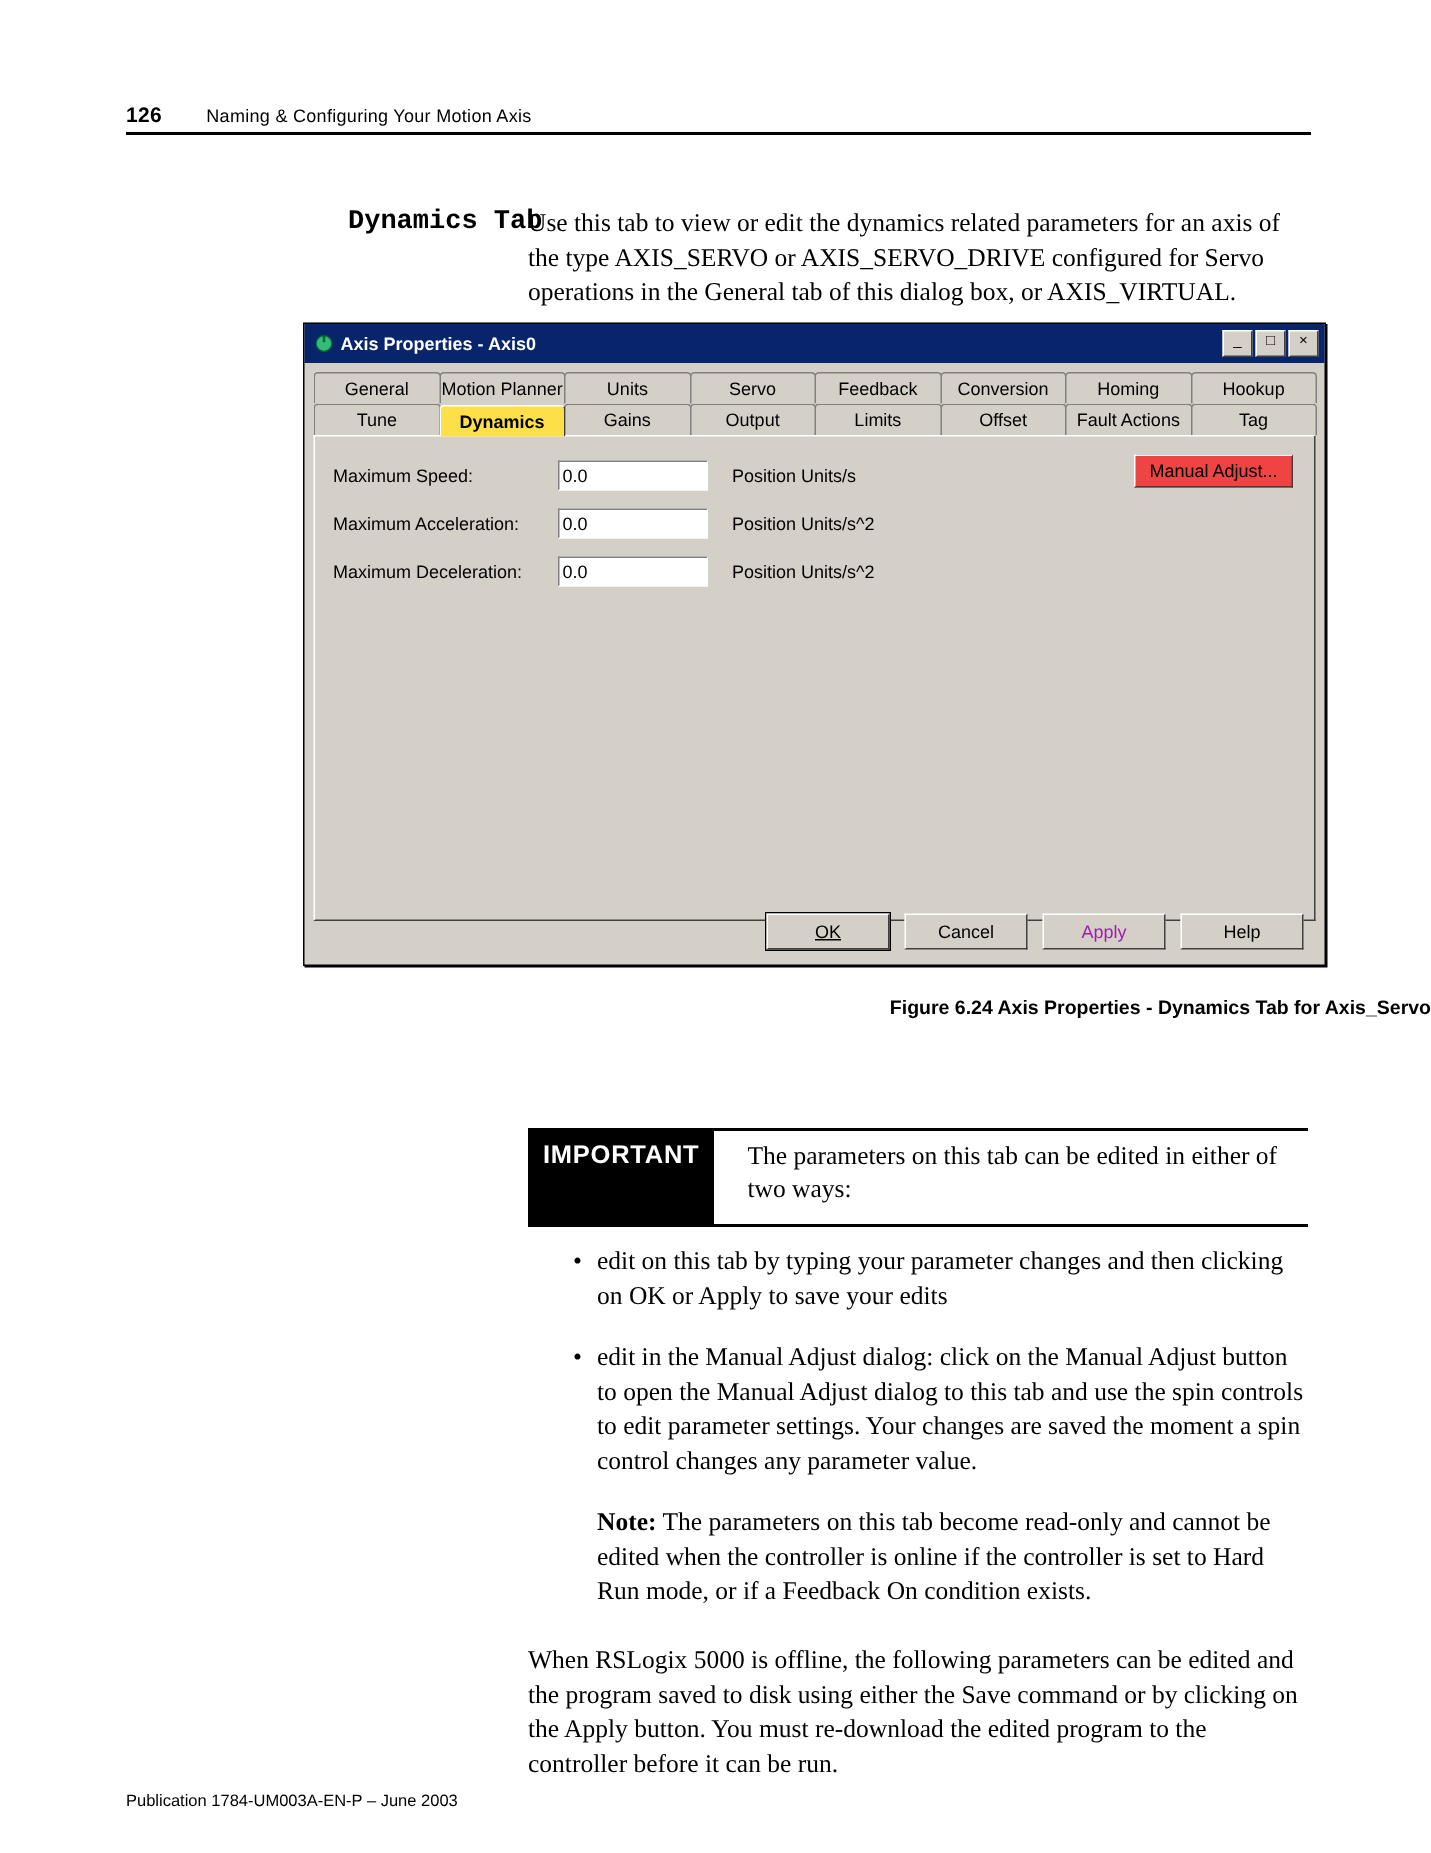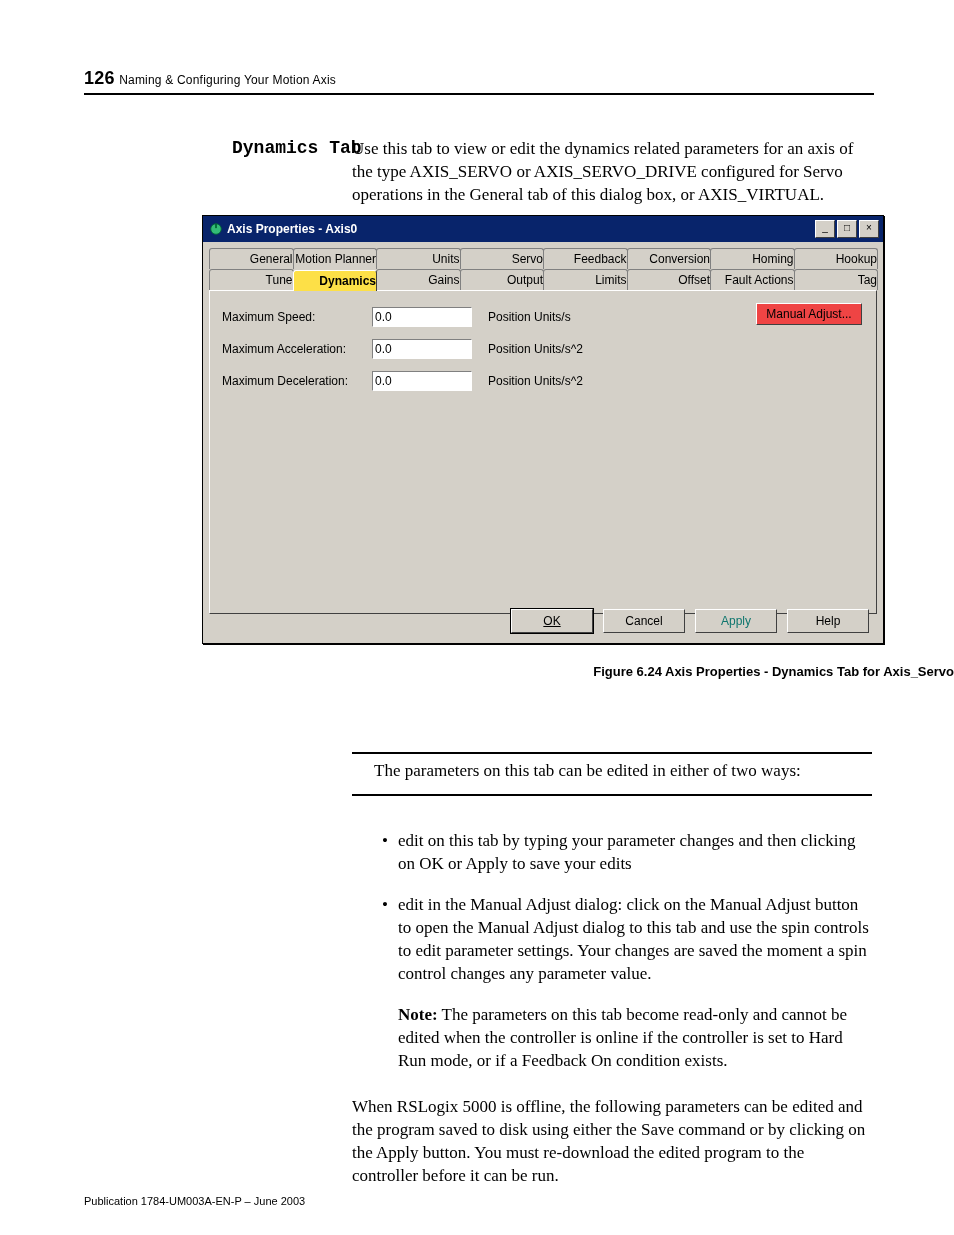--- a/index.html
+++ b/index.html
@@ -21,22 +21,22 @@
     top: 68px;
     left: 84px;
     right: 80px;
     border-bottom: 2px solid #000;
     padding-bottom: 4px;
     font-size: 12px;
     letter-spacing: 0.2px;
   }
   .running-head .pnum {
     font-weight: bold;
-    margin-right: 1px;
-    font-size: 18px;
+    margin-right: 26px;
+    font-size: 14px;
   }
 
   .section-title {
     position: absolute;
     top: 138px;
     left: 232px;
     font-family: Liberation Mono, monospace;
     font-weight: 900;
     font-size: 18px;
   }
@@ -104,21 +104,21 @@
   .tabrow {
     display: flex;
   }
   .tab {
     background: #d4d0c8;
     border: 1px solid #808080;
     border-bottom: none;
     border-top-left-radius: 3px;
     border-top-right-radius: 3px;
     padding: 3px 0;
-    text-align: right;
+    text-align: center;
     font-size: 12px;
     margin-right: -1px;
     position: relative;
     cursor: default;
   }
   .tab.active {
     background: #fde047;
     border-color: #fff #404040 #d4d0c8 #fff;
     z-index: 2;
     top: 1px;
@@ -190,21 +190,21 @@
     border-right-color: #404040;
     border-bottom-color: #404040;
     font-size: 12px;
     cursor: default;
   }
   .dlg-buttons button.primary {
     box-shadow: 0 0 0 1px #000;
     text-decoration: underline;
   }
   .dlg-buttons button:disabled {
-    color: #0f766e;
+    color: #a21caf;
   }
 
   .fig-caption {
     position: absolute;
     top: 664px;
     left: 0;
     width: 954px;
     text-align: right;
     font-weight: bold;
     font-size: 13px;
@@ -362,20 +362,21 @@
       <button class="primary">OK</button>
       <button>Cancel</button>
       <button disabled="">Apply</button>
       <button>Help</button>
     </div>
   </div>
 
   <div class="fig-caption">Figure 6.24 Axis Properties - Dynamics Tab for Axis_Servo</div>
 
   <div class="important-table">
+    <div class="important-label">IMPORTANT</div>
     <div class="important-body">The parameters on this tab can be edited in either of two ways:</div>
   </div>
 
   <div class="bullets">
     <ul>
       <li>edit on this tab by typing your parameter changes and then clicking on OK or Apply to save your edits</li>
       <li>
         <span>edit in the Manual Adjust dialog: click on the Manual Adjust button to open the Manual Adjust dialog to this tab and use the spin controls to edit parameter settings. Your changes are saved the moment a spin control changes any parameter value.</span>
         <div class="note-block" style="padding-left:0; margin-top:18px;">
           <strong>Note:</strong><span> The parameters on this tab become read-only and cannot be edited when the controller is online if the controller is set to Hard Run mode, or if a Feedback On condition exists.</span>

